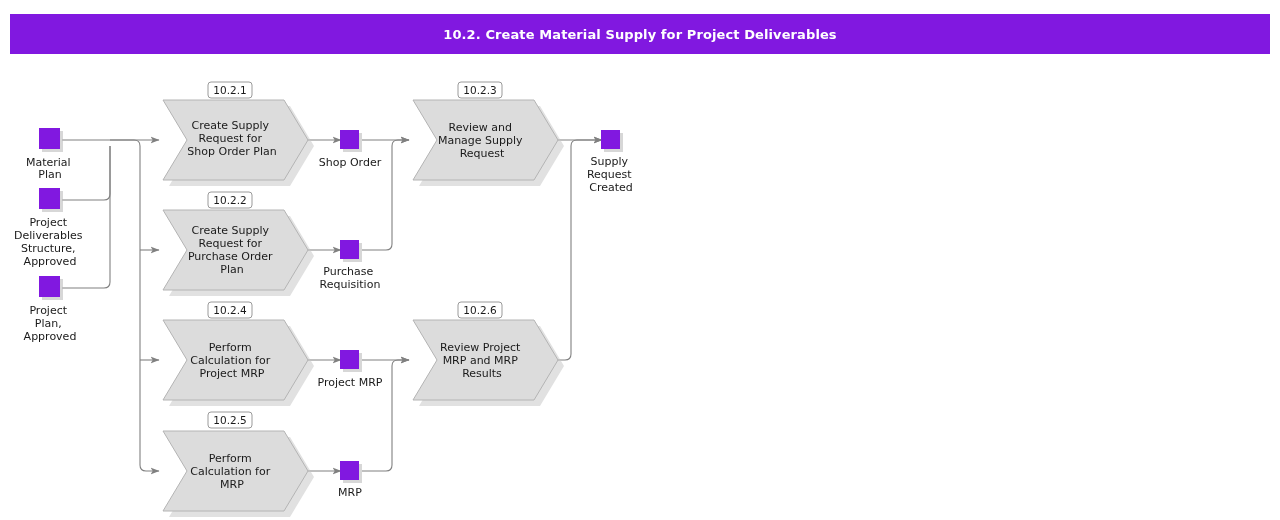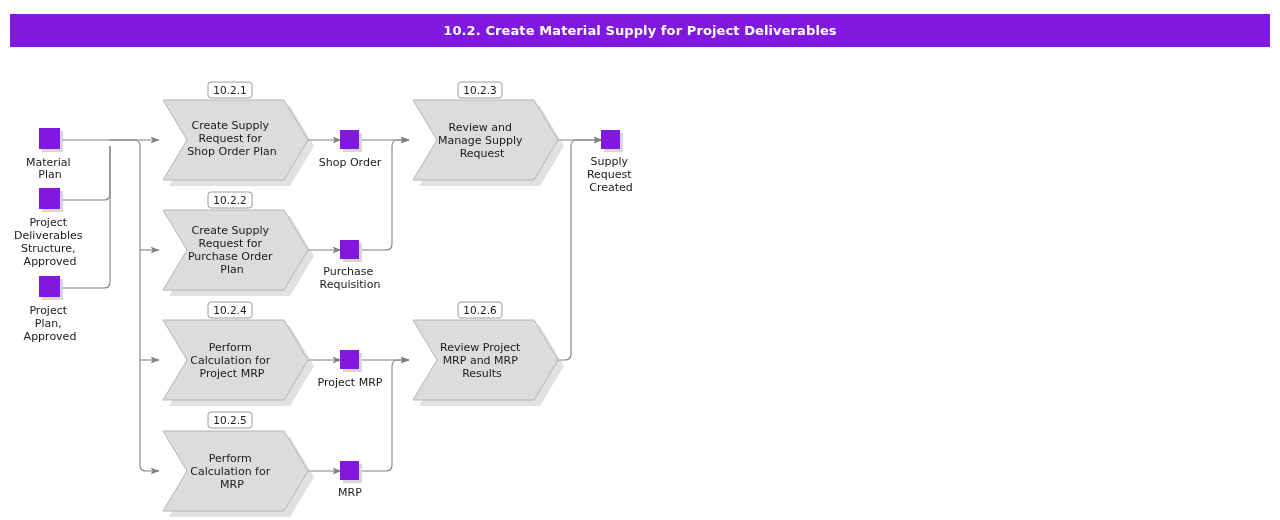--- a/index.html
+++ b/index.html
@@ -17,21 +17,21 @@
   #diagram-root {
     position: relative;
     width: 1280px;
     height: 520px;
   }
   .header-bar {
     position: absolute;
     left: 10px;
     top: 14px;
     width: 1260px;
-    height: 33px;
+    height: 40px;
     background: #8118e0;
     display: flex;
     align-items: center;
     justify-content: center;
     box-sizing: border-box;
   }
   .header-title {
     color: #ffffff;
     font-size: 13px;
     font-weight: bold;

